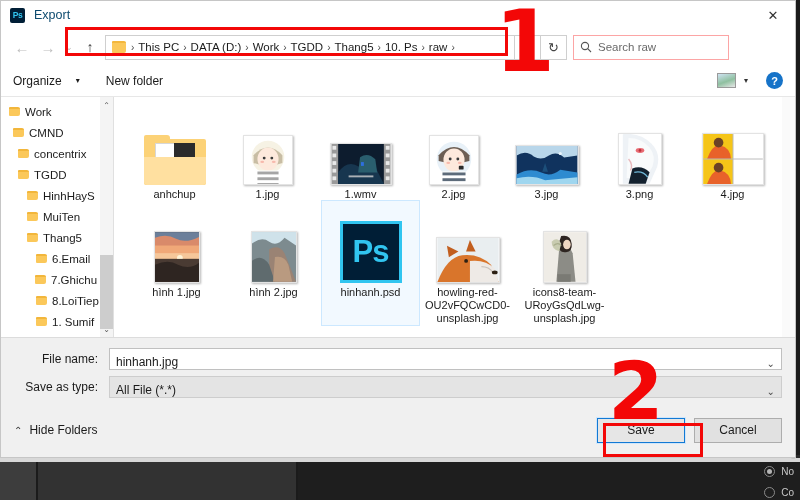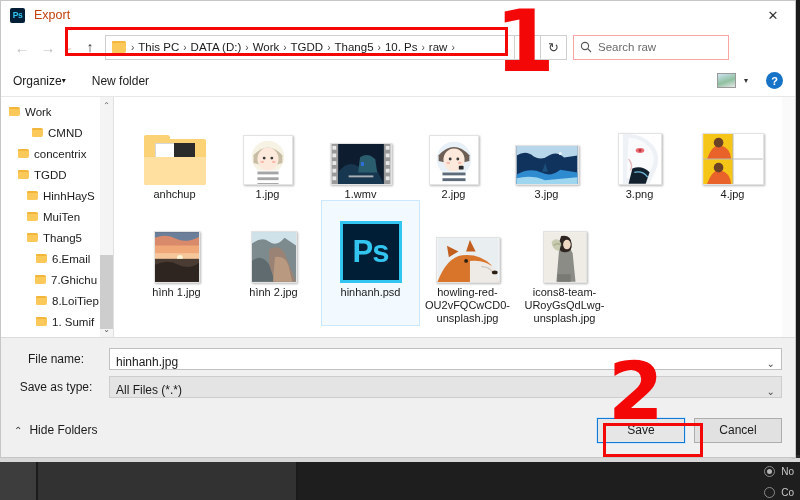--- a/index.html
+++ b/index.html
@@ -34,21 +34,21 @@
     display: flex; flex-direction: column;
   }
 
   
   #titlebar { height: 28px; background: #fff; display: flex; align-items: center; padding-left: 9px; flex: 0 0 auto; }
   #ps-app-icon {
     width: 15px; height: 15px; background: #001e36; border-radius: 2px;
     color: #31c5f0; font-size: 8.5px; font-weight: bold;
     display: flex; align-items: center; justify-content: center; letter-spacing: -0.4px;
   }
-  #dialog-title { margin-left: 9px; font-size: 12.5px; color: #c2410c; }
+  #dialog-title { margin-left: 9px; font-size: 12.5px; color: #0c4a6e; }
   #close-btn {
     margin-left: auto; width: 44px; height: 28px;
     display: flex; align-items: center; justify-content: center;
     font-size: 13px; color: #333; cursor: default;
   }
 
   
   #navbar { height: 36px; display: flex; align-items: center; padding: 0 8px; flex: 0 0 auto; position: relative; }
   .nav-arrow { width: 26px; height: 26px; display: flex; align-items: center; justify-content: center; font-size: 15px; color: #bdbdbd; }
   .nav-chev  { width: 16px; height: 26px; display: flex; align-items: center; justify-content: center; font-size: 9px; color: #bdbdbd; }
@@ -72,21 +72,21 @@
       display: flex; align-items: center; justify-content: center; font-size: 13px; color: #444; }
 
   #searchbox {
     margin-left: 6px; width: 156px; height: 25px; border: 1px solid #fca5a5; background: #fff;
     display: flex; align-items: center; padding: 0 6px; gap: 6px;
   }
   #search-placeholder { font-size: 11.5px; color: #6a6a6a; }
 
   
   #toolbar { height: 31px; display: flex; align-items: center; padding: 0 12px; font-size: 12px; color: #1b1b1b; flex: 0 0 auto; }
-  #organize-btn { display: flex; align-items: center; gap: 0; }
+  #organize-btn { display: flex; align-items: center; gap: 14px; }
   #newfolder-btn { margin-left: 26px; }
   #toolbar-right { margin-left: auto; display: flex; align-items: center; gap: 8px; }
   #view-icon {
     width: 19px; height: 15px; border: 1px solid #9a9a9a; background: linear-gradient(160deg,#cfe3f2 0%,#8fc0a0 55%,#e8e8e8 100%);
   }
   #view-caret { font-size: 8px; color: #333; }
   #help-icon {
     width: 17px; height: 17px; border-radius: 50%; background: #1673c8; color: #fff;
     font-size: 11px; font-weight: bold; display: flex; align-items: center; justify-content: center; margin-left: 10px;
   }
@@ -129,21 +129,21 @@
   .folder-thumb .ffront { position: absolute; left: 0; bottom: 0; width: 62px; height: 28px; background: #ffe0a0; border-radius: 0 0 3px 3px; }
 
   
   .pic { display: block; }
 
   #fg-scroll { position: absolute; right: 0; top: 0; width: 13px; height: 100%; background: #fafafa; }
 
   
   #formarea { flex: 0 0 auto; background: #f0f0f0; border-top: 1px solid #dcdcdc; padding: 9px 13px 0 13px; }
   .form-row { display: flex; align-items: center; height: 23px; margin-bottom: 5px; }
-  .form-label { width: 95px; text-align: center; padding-right: 11px; font-size: 12px; color: #1b1b1b; }
+  .form-label { width: 95px; text-align: right; padding-right: 11px; font-size: 12px; color: #1b1b1b; }
   .field { flex: 1 1 auto; height: 22px; display: flex; align-items: flex-end; padding: 0 6px; font-size: 12px; color: #1b1b1b; }
   #filename-field { background: #fff; border: 1px solid #c0c0c0; }
   #savetype-field { background: #e4e4e4; border: 1px solid #cdcdcd; }
   .field-caret { margin-left: auto; font-size: 10px; color: #4a4a4a; }
 
   #footer { flex: 0 0 auto; background: #f0f0f0; height: 54px; display: flex; align-items: center; padding: 0 13px; position: relative; }
   #hide-folders { display: flex; align-items: center; gap: 7px; font-size: 12px; color: #1b1b1b; }
   #hf-caret { font-size: 10px; color: #333; }
   #btn-group { margin-left: auto; display: flex; gap: 9px; align-items: center; }
   .dlg-btn {
@@ -243,21 +243,21 @@
   </div>
 
   <div id="dlg-body">
 
     <div id="sidebar">
       <div id="tree-list">
           <div class="tree-item" style="padding-left: 8px;">
             <span class="tfolder"></span>
             <span>Work</span>
           </div>
-          <div class="tree-item" style="padding-left: 31px;">
+          <div class="tree-item" style="padding-left: 12px;">
             <span class="tfolder"></span>
             <span>CMND</span>
           </div>
           <div class="tree-item" style="padding-left: 17px;">
             <span class="tfolder"></span>
             <span>concentrix</span>
           </div>
           <div class="tree-item" style="padding-left: 17px;">
             <span class="tfolder"></span>
             <span>TGDD</span>
@@ -503,21 +503,21 @@
     <div class="form-row">
       <span class="form-label">File name:</span>
       <span class="field" id="filename-field">
         <span>hinhanh.jpg</span>
         <span class="field-caret">⌄</span>
       </span>
     </div>
     <div class="form-row">
       <span class="form-label">Save as type:</span>
       <span class="field" id="savetype-field">
-        <span>All Files (*.*)</span>
+        <span>All File (*.*)</span>
         <span class="field-caret">⌄</span>
       </span>
     </div>
   </div>
 
   <div id="footer">
     <span id="hide-folders">
       <span id="hf-caret">⌃</span>
       <span>Hide Folders</span>
     </span>

